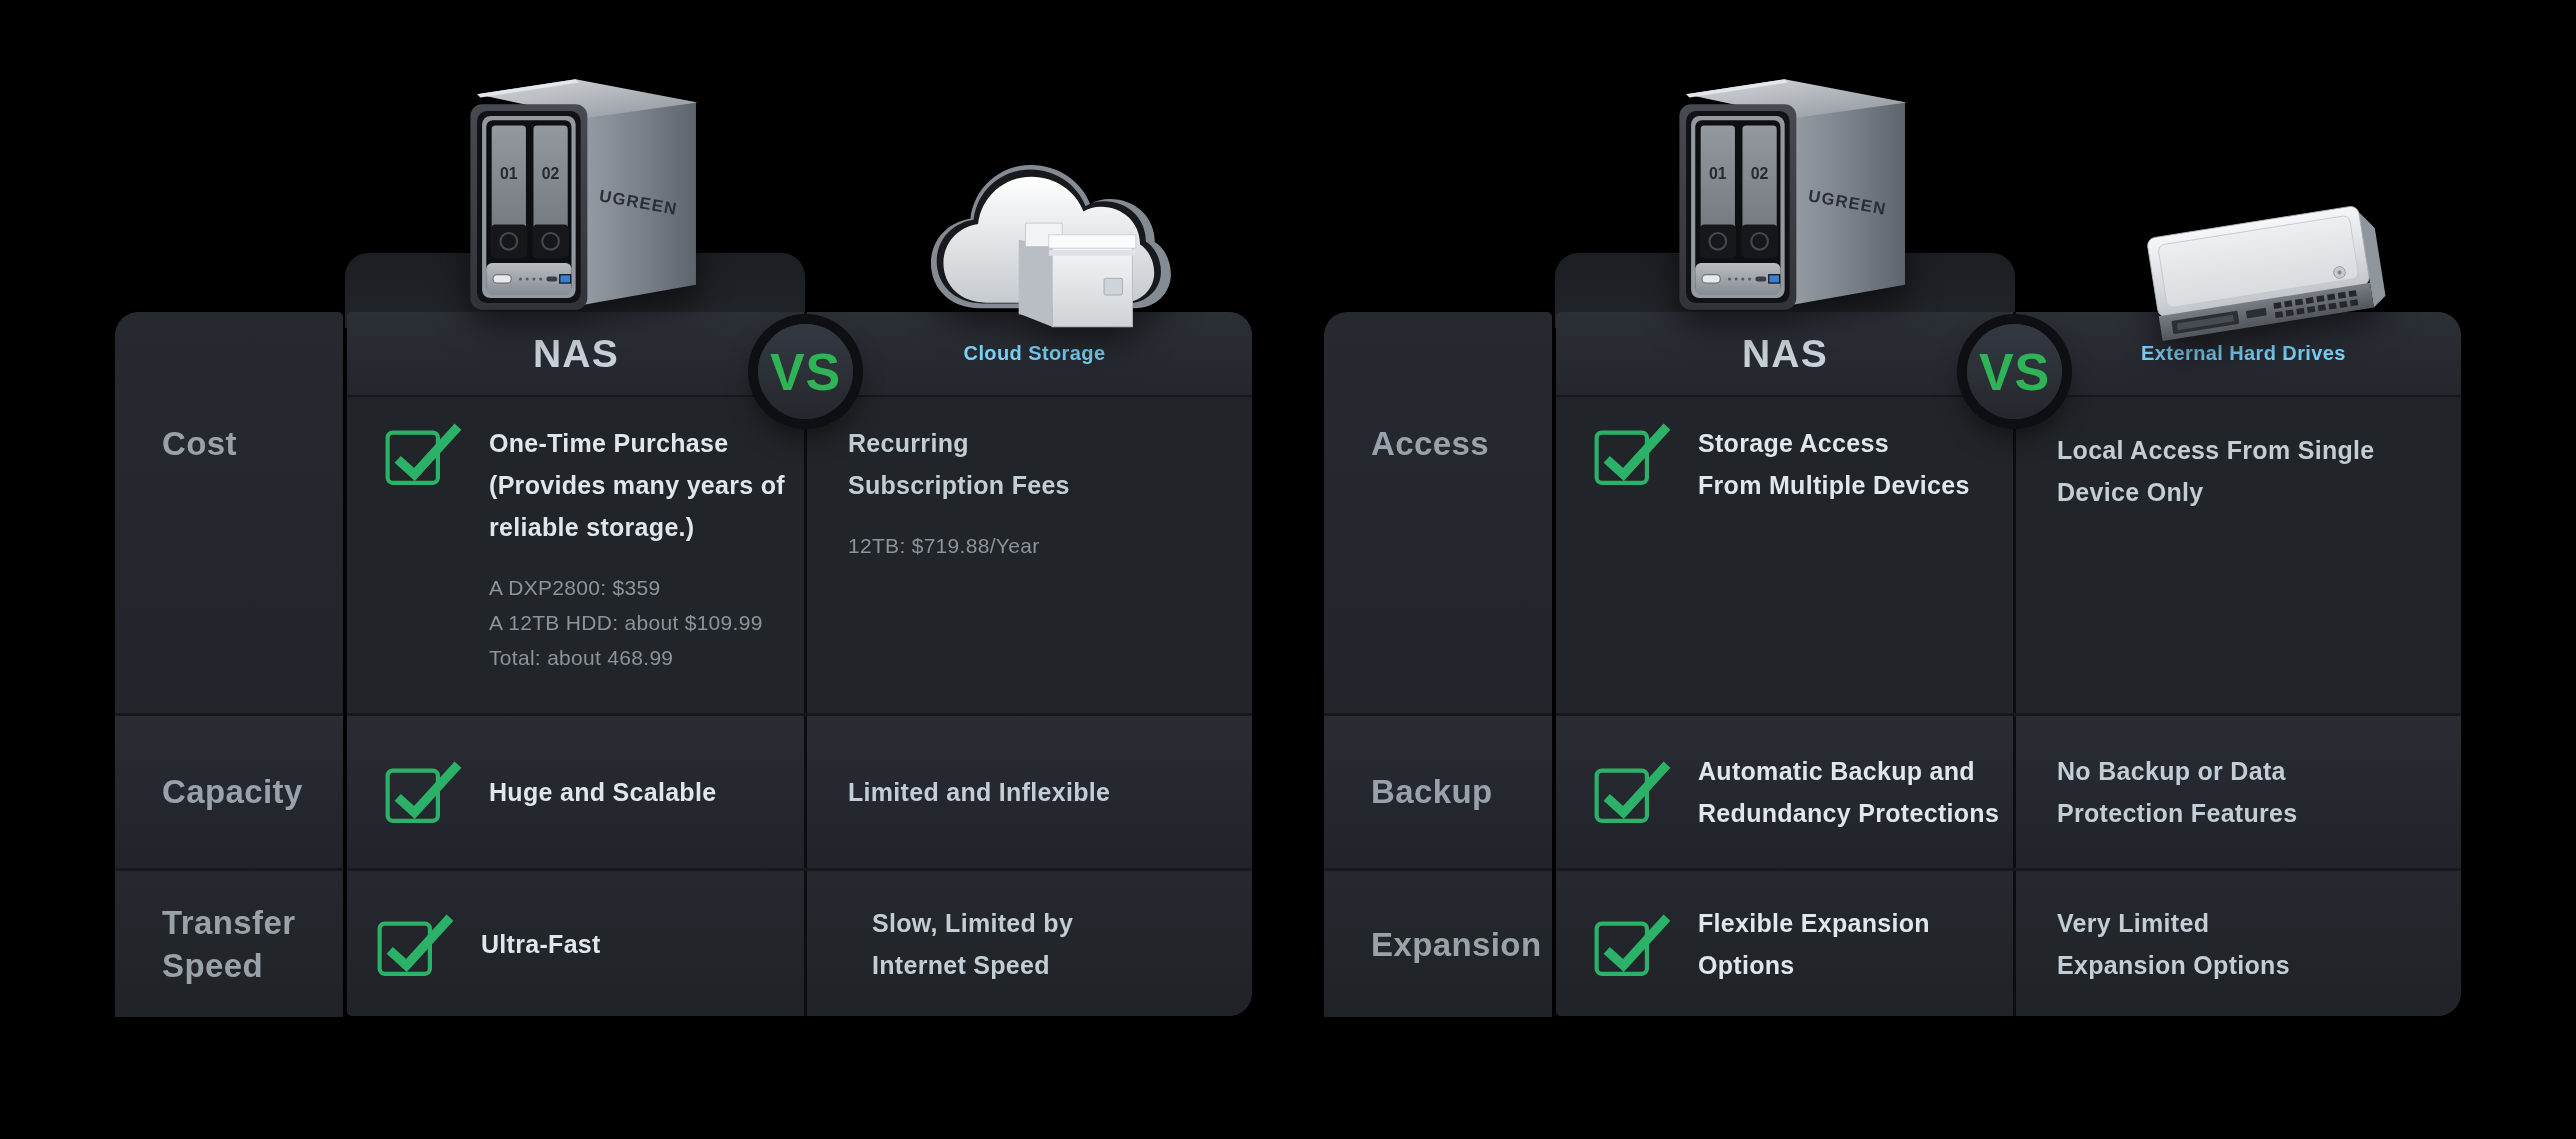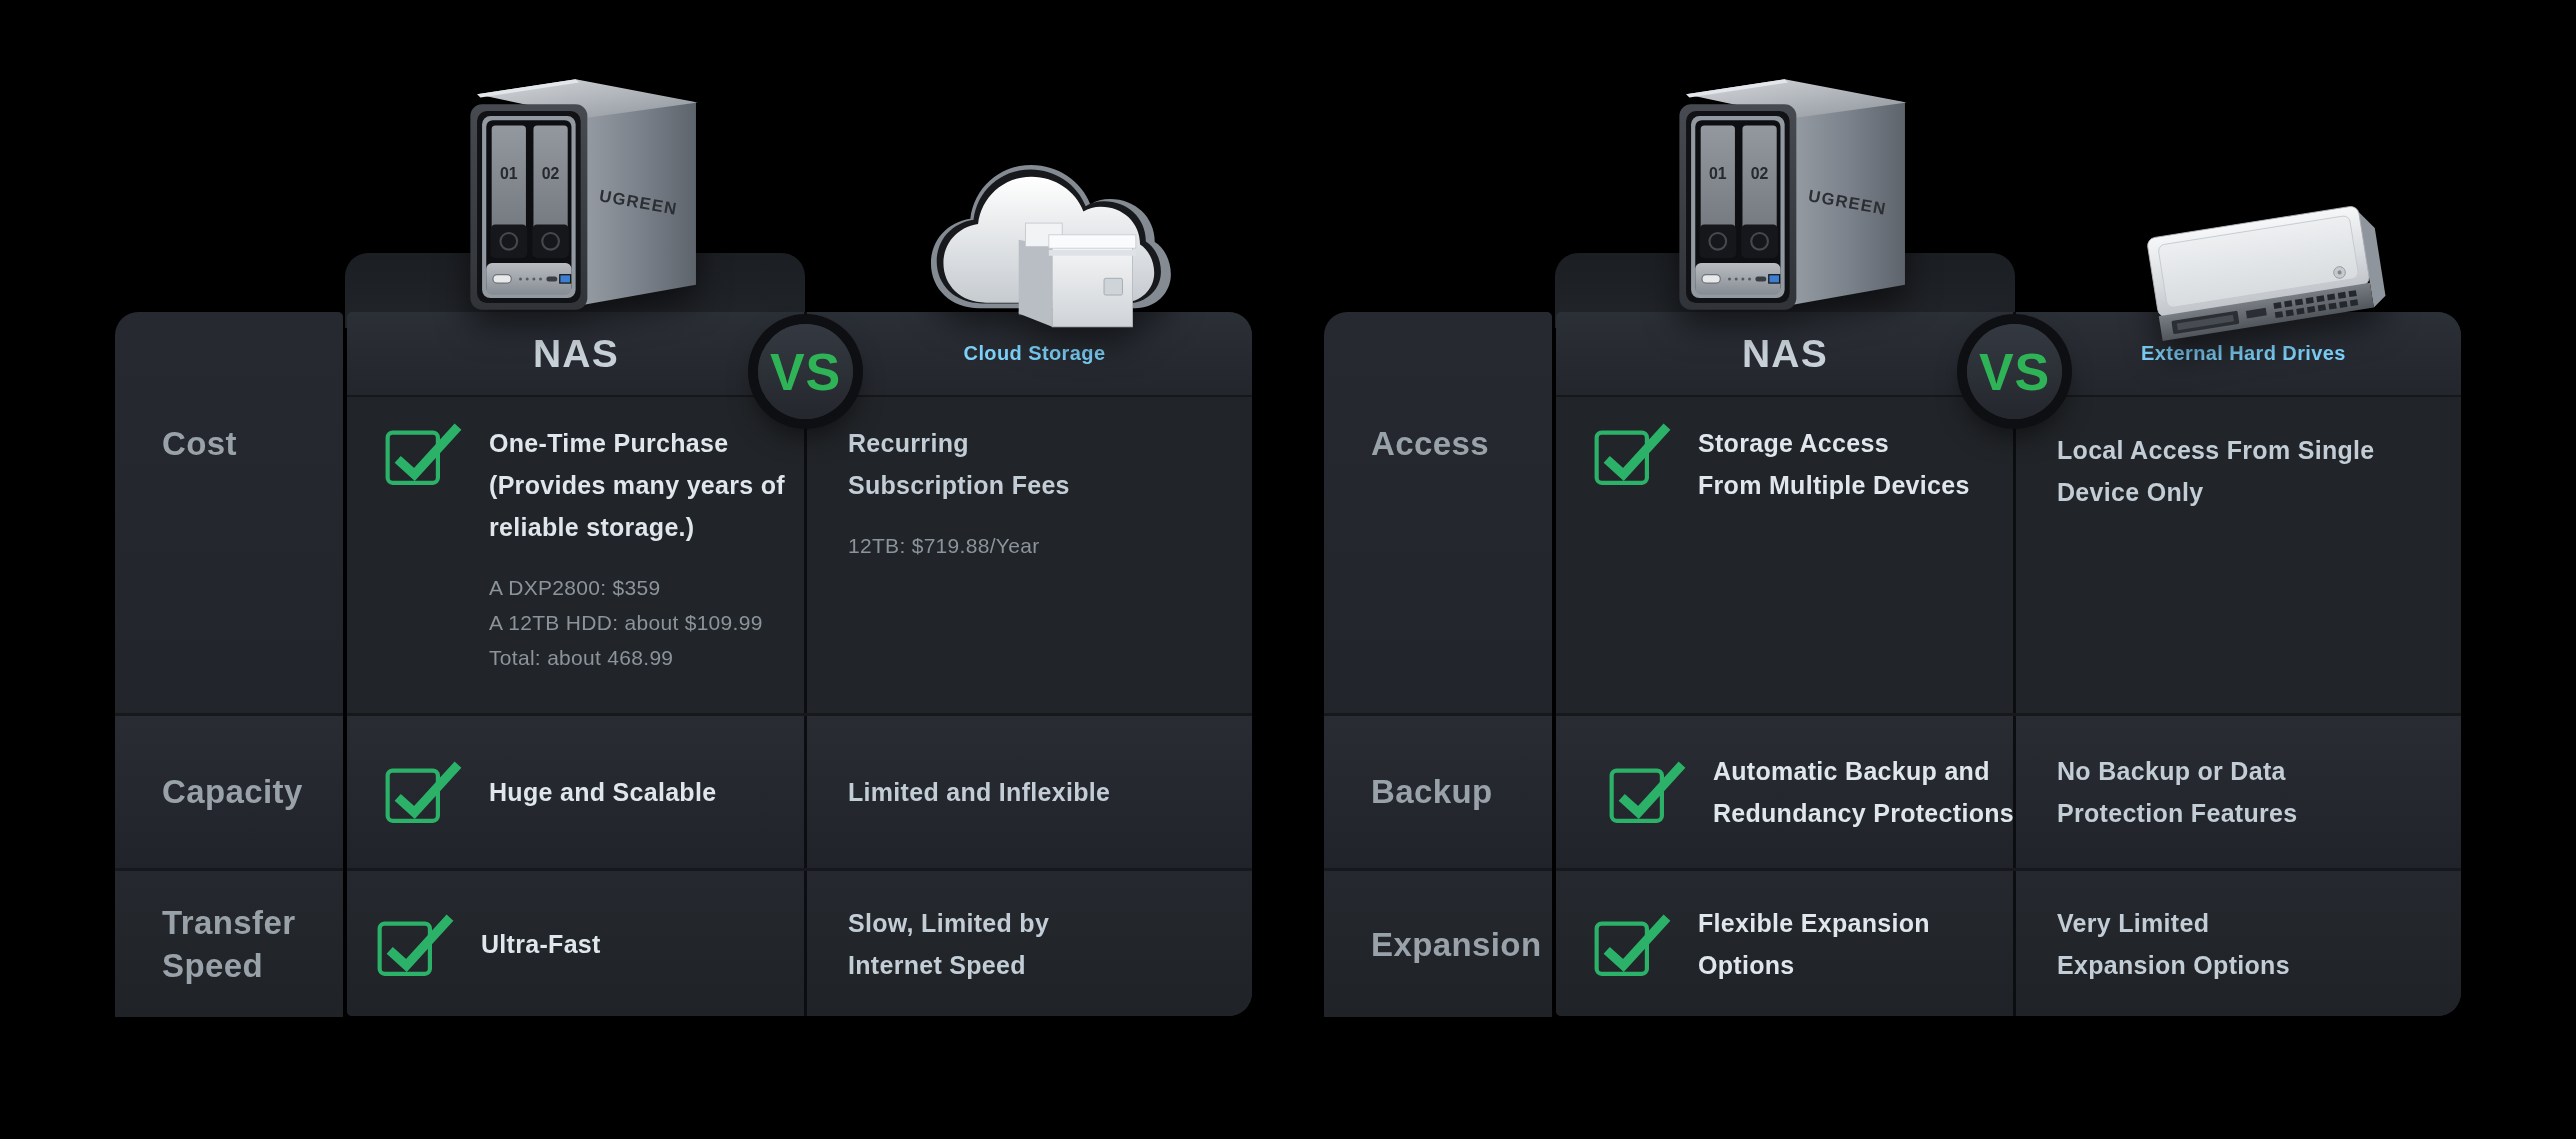--- a/index.html
+++ b/index.html
@@ -121,21 +121,21 @@
 
     <div class="cell cell-mid" style="left:0;top:559px;width:458px;height:146px;padding-left:30px;box-sizing:border-box;">
       <div class="feature" style="align-items:center;">
         <svg class="check-svg" width="79" height="67" viewBox="0 0 94 80">
           <rect x="3" y="15" width="60" height="60" rx="6" fill="none" stroke="#2cb169" stroke-width="5"></rect>
           <polyline points="15,47 35,65 87,8" fill="none" stroke="#2cb169" stroke-width="11"></polyline>
         </svg>
         <span class="nas-title">Ultra-Fast</span>
       </div>
     </div>
-    <div class="cell cell-mid" style="left:458px;top:559px;width:530px;height:146px;padding-left:43px;box-sizing:border-box;">
+    <div class="cell cell-mid" style="left:458px;top:559px;width:530px;height:146px;padding-left:67px;box-sizing:border-box;">
       <span class="other-title">Slow, Limited by
 Internet Speed</span>
     </div>
   </div>
 
   <div class="vs-badge" style="left:758px;top:324px;">
     <span class="vs-text">VS</span>
   </div>
 
   <svg class="device-svg" style="left:452px;top:69px;" width="259" height="251" viewBox="0 0 310 300">
@@ -254,21 +254,21 @@
         </svg>
         <div class="nas-title">Storage Access
 From Multiple Devices</div>
       </div>
     </div>
     <div class="cell cell-top" style="left:458px;top:92px;width:447px;height:315px;padding-left:43px;">
       <div class="other-title">Local Access From Single
 Device Only</div>
     </div>
 
-    <div class="cell cell-mid" style="left:0;top:403px;width:458px;height:153px;padding-left:38px;box-sizing:border-box;justify-content:flex-end;">
+    <div class="cell cell-mid" style="left:0;top:403px;width:458px;height:153px;padding-left:38px;box-sizing:border-box;">
       <div class="feature" style="align-items:center;">
         <svg class="check-svg" width="79" height="67" viewBox="0 0 94 80">
           <rect x="3" y="15" width="60" height="60" rx="6" fill="none" stroke="#2cb169" stroke-width="5"></rect>
           <polyline points="15,47 35,65 87,8" fill="none" stroke="#2cb169" stroke-width="11"></polyline>
         </svg>
         <span class="nas-title">Automatic Backup and
 Redundancy Protections</span>
       </div>
     </div>
     <div class="cell cell-mid" style="left:458px;top:403px;width:447px;height:153px;padding-left:43px;box-sizing:border-box;">

